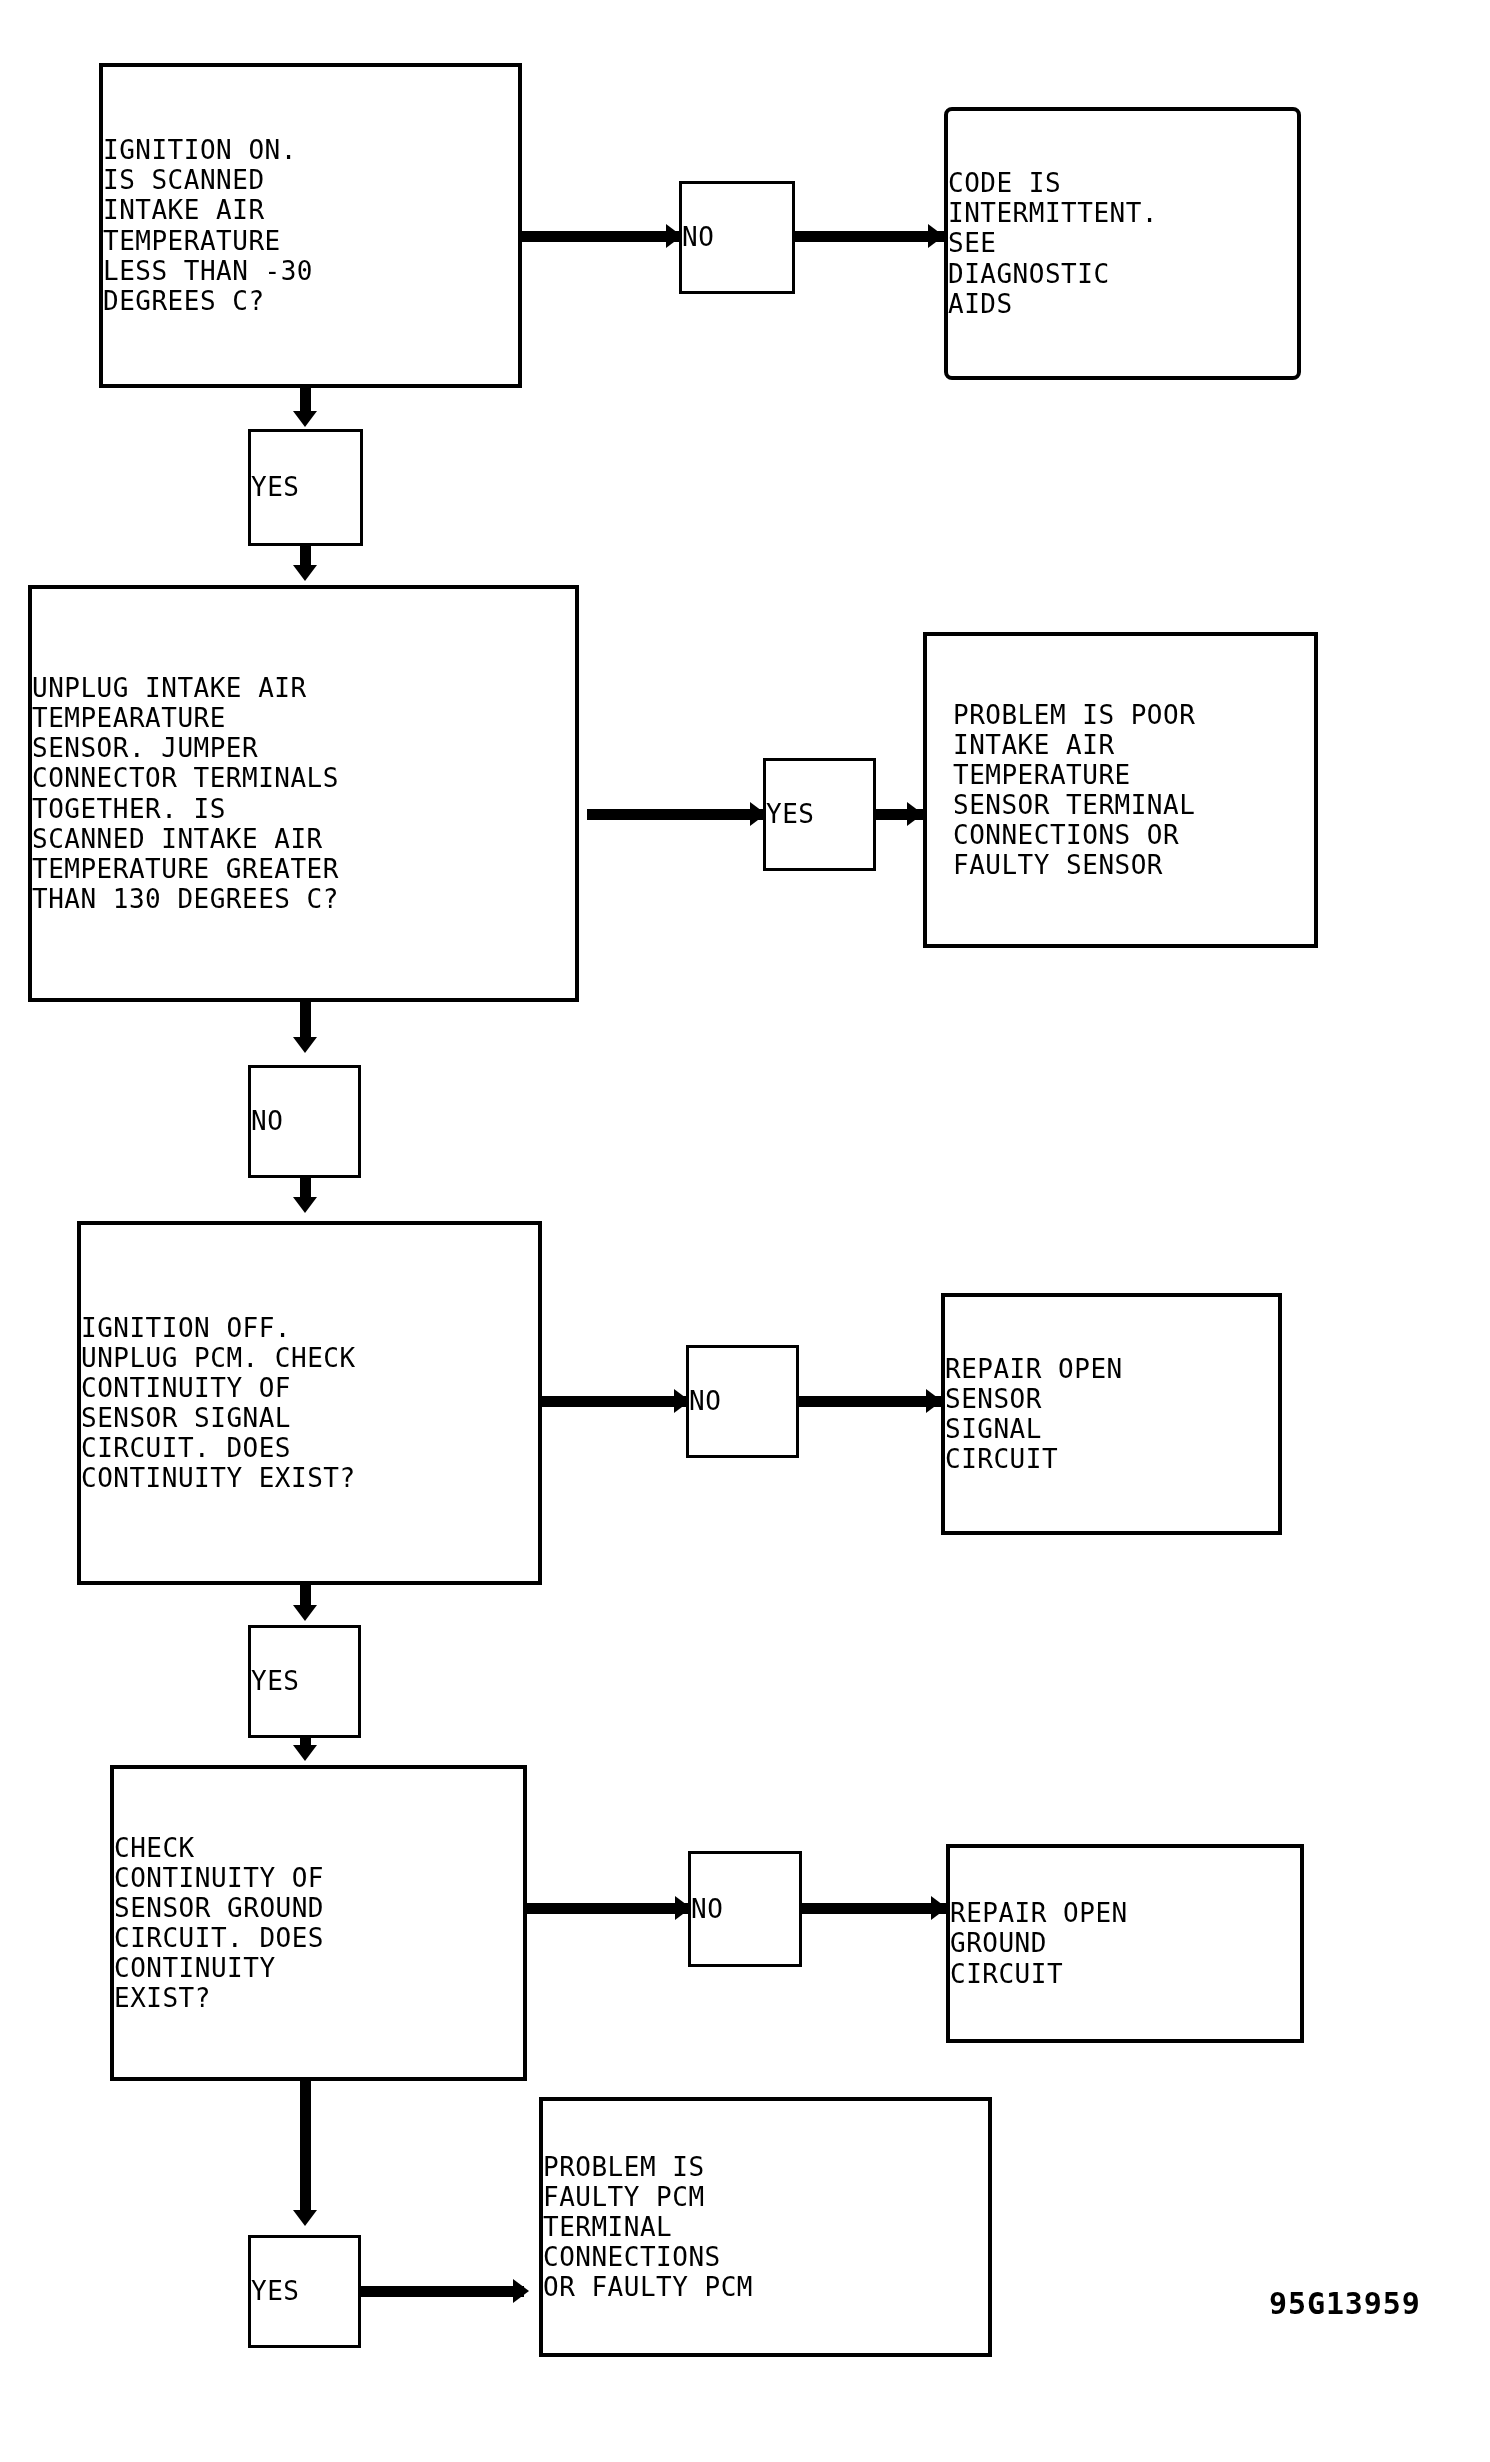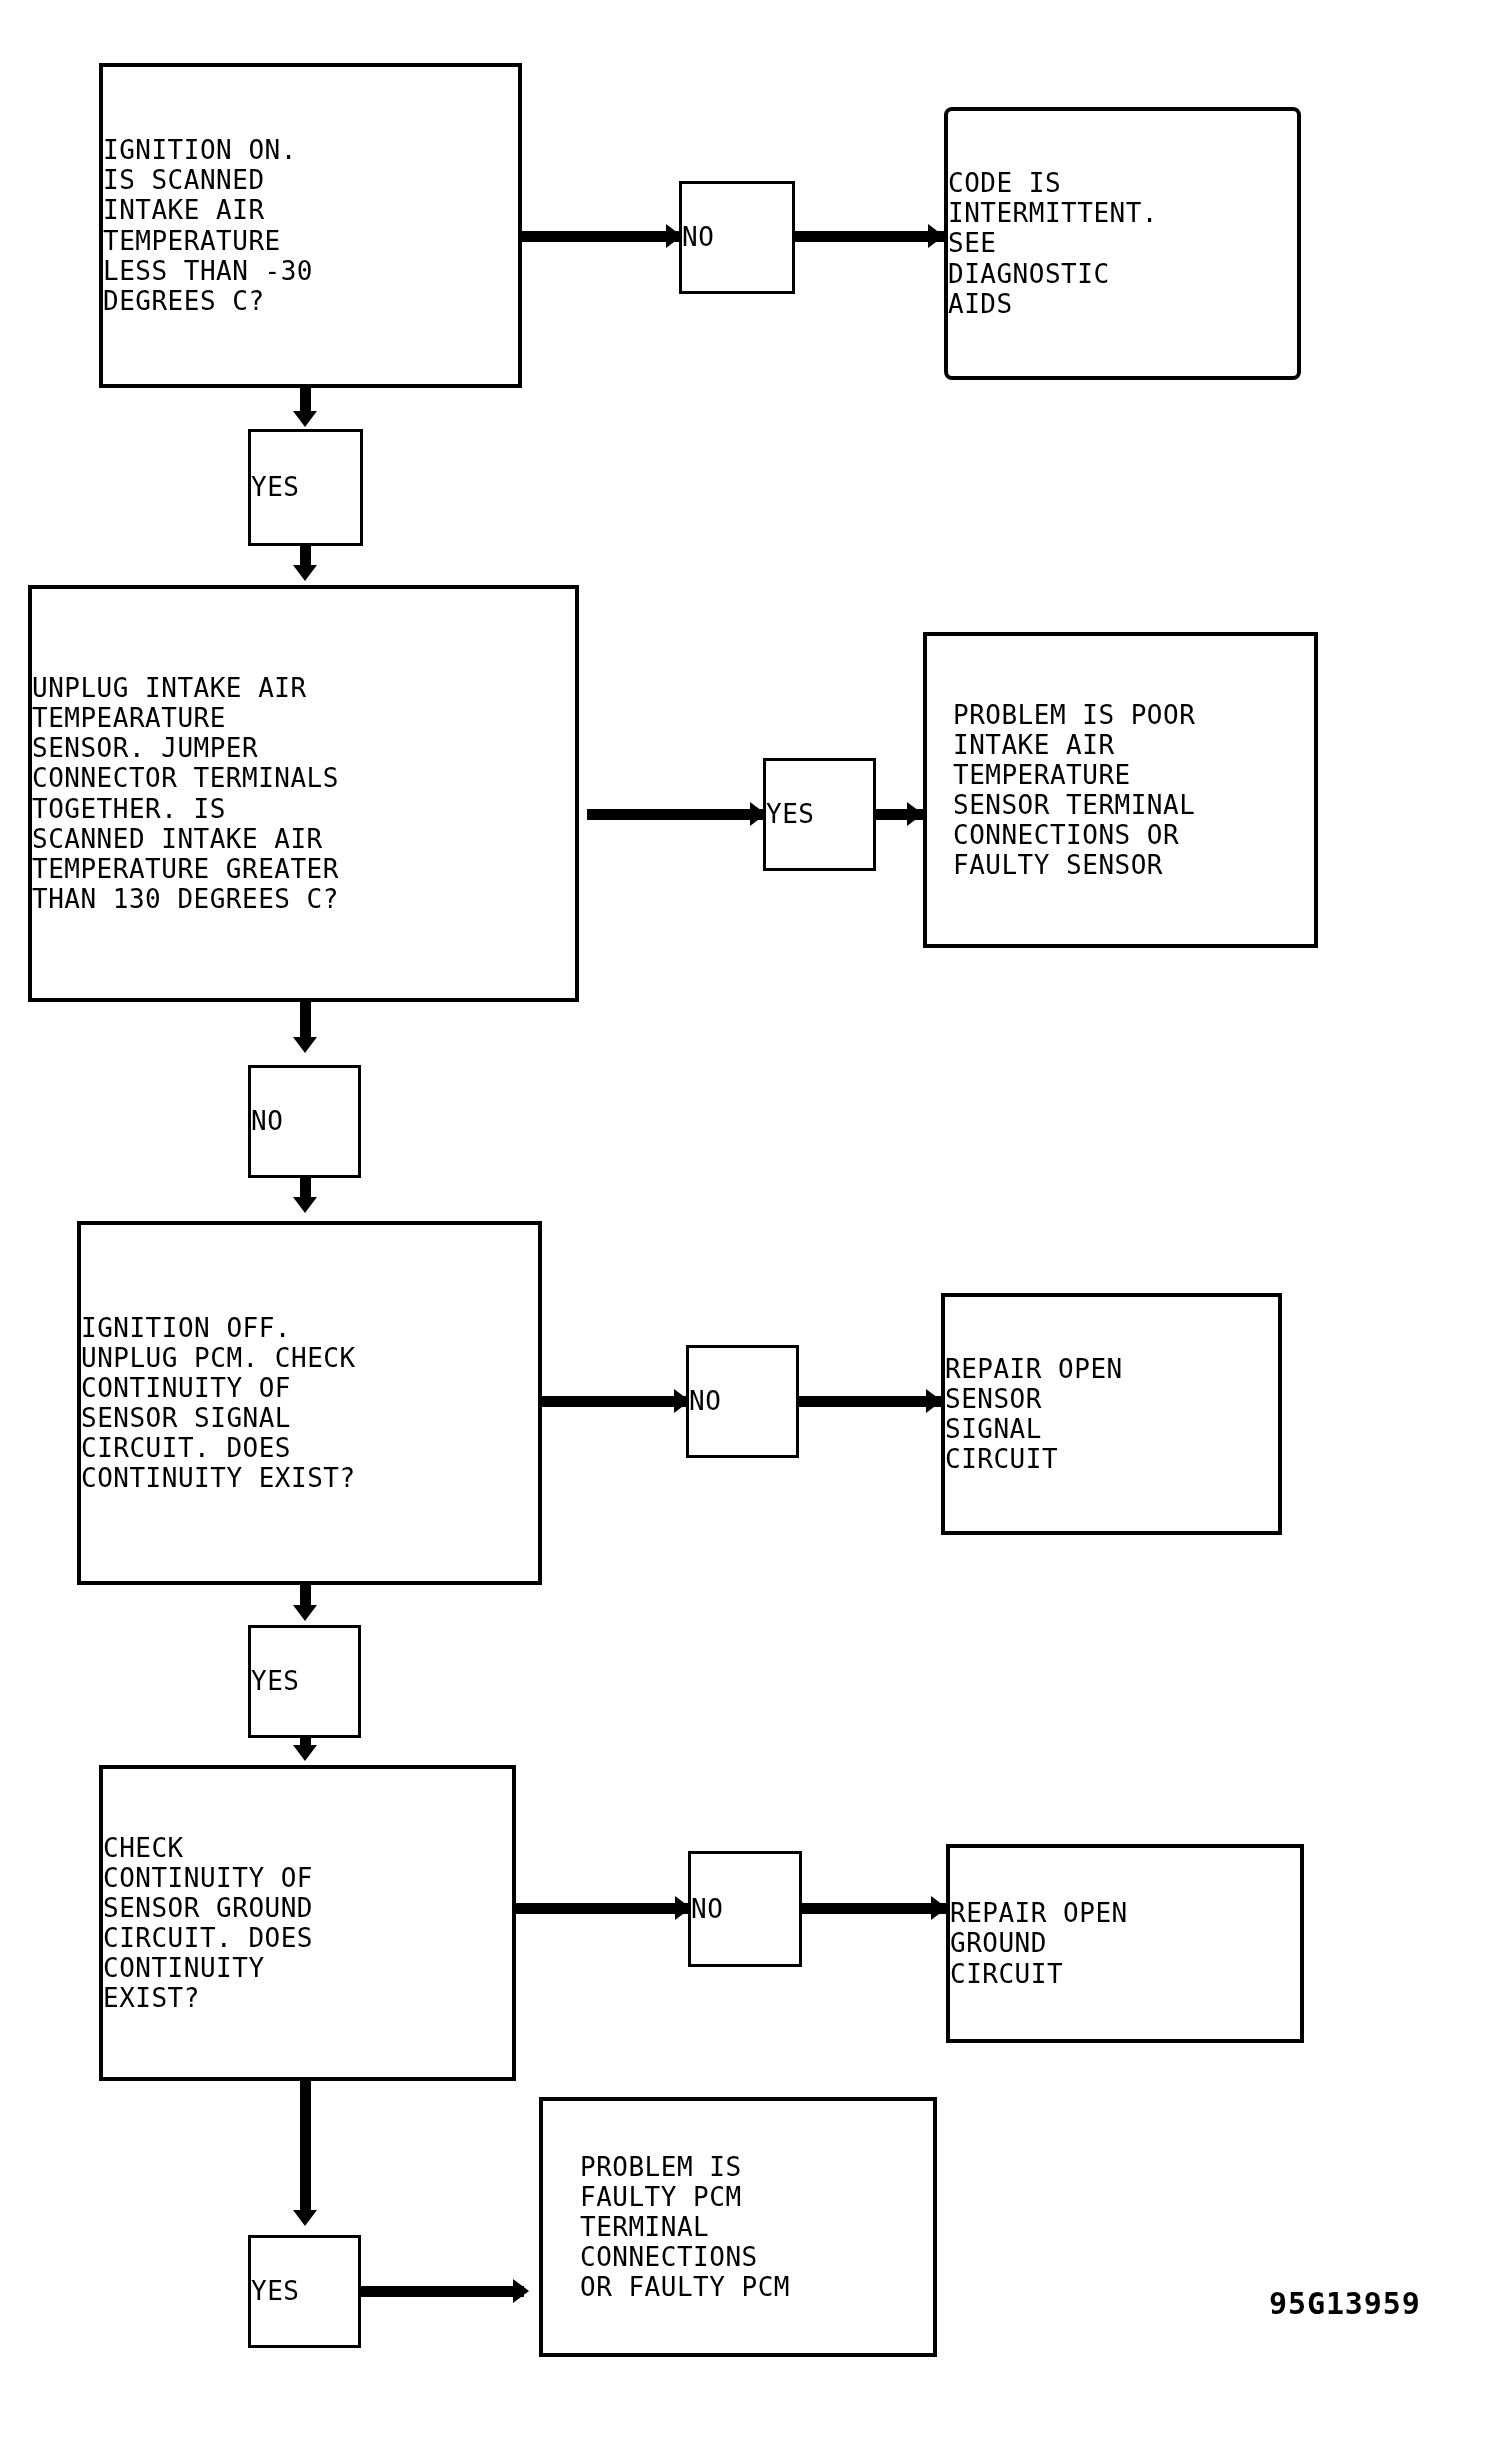--- a/index.html
+++ b/index.html
@@ -192,21 +192,21 @@
   <div class="vline" style="left:300px; top:1585px; height:23.5px;"></div>
   <div class="arrow-down" style="left:293px; top:1605px;"></div>
 
   <div class="node small" style="left:248px; top:1625px; width:113px; height:113px;">
     <span class="lines">YES</span>
   </div>
 
   <div class="vline" style="left:300px; top:1738px; height:12.6px;"></div>
   <div class="arrow-down" style="left:293px; top:1745px;"></div>
 
-  <div class="node big" style="left:99px; top:1765px; width:417px; height:316px;">
+  <div class="node big" style="left:110px; top:1765px; width:417px; height:316px;">
     <span class="lines">CHECK
 CONTINUITY OF
 SENSOR GROUND
 CIRCUIT. DOES
 CONTINUITY
 EXIST?</span>
   </div>
 
   <div class="hline" style="left:516px; top:1903px; width:172px;"></div>
   <div class="arrow-right" style="left:675px; top:1896px;"></div>
@@ -227,21 +227,21 @@
   <div class="vline" style="left:300px; top:2081px; height:131px;"></div>
   <div class="arrow-down" style="left:293px; top:2210px;"></div>
 
   <div class="node small" style="left:248px; top:2235px; width:113px; height:113px;">
     <span class="lines">YES</span>
   </div>
 
   <div class="hline" style="left:361px; top:2286px; width:163px;"></div>
   <div class="arrow-right" style="left:513px; top:2279px;"></div>
 
-  <div class="node result" style="left:539px; top:2097px; width:398px; height:260px;padding-left:37px;">
+  <div class="node result" style="left:539px; top:2097px; width:453px; height:260px;">
     <span class="lines">PROBLEM IS
 FAULTY PCM
 TERMINAL
 CONNECTIONS
 OR FAULTY PCM</span>
   </div>
 
   <div class="figure-id" style="left:1269px; top:2286px;font-weight:bold;">95G13959</div>
 
 </div>

